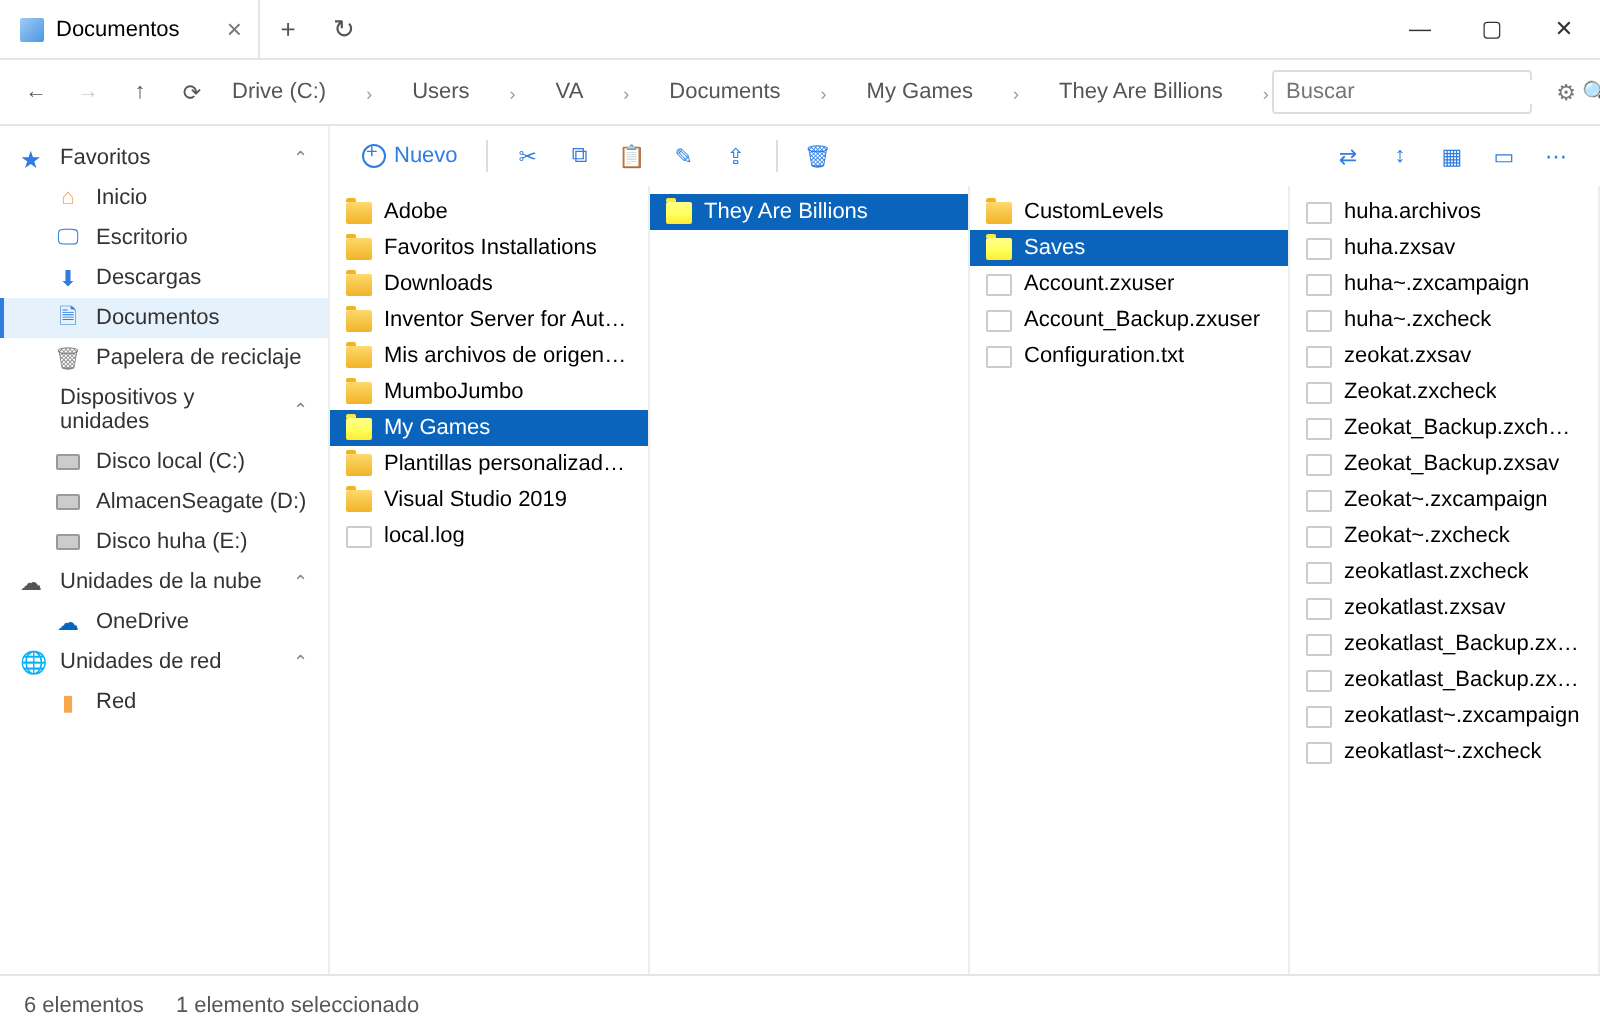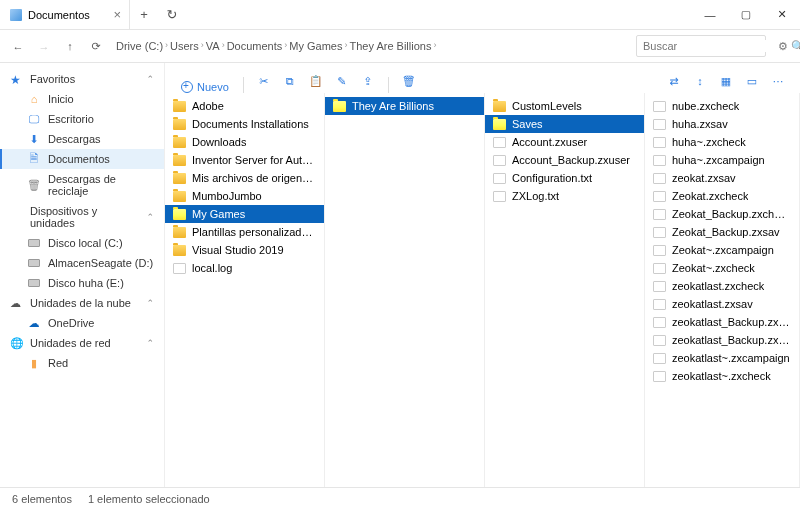--- a/index.html
+++ b/index.html
@@ -7,21 +7,21 @@
 .titlebar { height:30px; display:flex; align-items:center; border-bottom:1px solid #e5e5e5; }
 .tab { height:29px; display:flex; align-items:center; padding:0 8px 0 10px; border-right:1px solid #e5e5e5; min-width:130px; gap:6px; }
 .tab-icon { width:12px; height:12px; background:linear-gradient(135deg,#9ecbf5,#4a98e0); border-radius:1px; }
 .tab-close { margin-left:auto; color:#777; cursor:pointer; font-size:13px; }
 .tab-add, .tab-refresh { width:28px; text-align:center; color:#555; cursor:pointer; font-size:13px; }
 .wincontrols { margin-left:auto; display:flex; }
 .wincontrols div { width:36px; height:30px; display:flex; align-items:center; justify-content:center; color:#333; cursor:pointer; font-size:11px; }
 .navbar { height:33px; display:flex; align-items:center; padding:0 6px; gap:2px; border-bottom:1px solid #e5e5e5; }
 .navbtn { width:24px; height:24px; display:flex; align-items:center; justify-content:center; color:#555; cursor:pointer; border-radius:3px; }
 .navbtn.disabled { color:#ccc; }
-.breadcrumb { flex:1; display:flex; align-items:flex-start; gap:2px; margin-left:6px; overflow:hidden; }
+.breadcrumb { flex:1; display:flex; align-items:flex-end; gap:20px; margin-left:6px; overflow:hidden; }
 .crumb { color:#555; cursor:pointer; white-space:nowrap; }
 .chev { color:#999; font-size:9px; }
 .search { width:130px; height:22px; border:1px solid #ddd; border-radius:2px; display:flex; align-items:center; padding:0 6px; gap:6px; }
 .search input { border:none; outline:none; flex:1; font-size:11px; color:#888; }
 .searchicon { color:#888; font-size:11px; }
 .gearbtn { width:22px; height:22px; display:flex; align-items:center; justify-content:center; color:#777; cursor:pointer; margin-left:4px; }
 .body { flex:1; display:flex; overflow:hidden; }
 .sidebar { width:165px; border-right:1px solid #eee; padding:6px 0; overflow-y:auto; }
 .side-group-header { display:flex; align-items:center; padding:4px 10px; gap:8px; cursor:pointer; }
 .side-group-header .gicon { width:12px; height:12px; }
@@ -37,21 +37,21 @@
 .side-item .slabel { color:#333; }
 .ico-home { color:#f7a84f; }
 .ico-desk { color:#2f7de0; }
 .ico-down { color:#2f7de0; }
 .ico-doc { color:#2f7de0; }
 .ico-trash { color:#888; }
 .ico-disk { width:12px; height:8px; background:#ccc; border:1px solid #999; border-radius:1px; }
 .ico-od { color:#0a64bc; }
 .ico-net { color:#f7a84f; }
 .content { flex:1; display:flex; flex-direction:column; overflow:hidden; }
-.toolbar { height:30px; display:flex; align-items:flex-end; padding:0 10px; gap:2px; }
+.toolbar { height:30px; display:flex; align-items:center; padding:0 10px; gap:2px; }
 .tb-new { display:flex; align-items:center; gap:4px; color:#2f7de0; cursor:pointer; padding:0 6px; }
 .tb-new-ico { width:12px; height:12px; border:1px solid #2f7de0; border-radius:50%; position:relative; }
 .tb-new-ico::before { content:"+"; position:absolute; top:-2px; left:1px; font-size:10px; color:#2f7de0; }
 .tb-sep { width:1px; height:16px; background:#ddd; margin:0 6px; }
 .tb-btn { width:24px; height:24px; display:flex; align-items:center; justify-content:center; color:#2f7de0; cursor:pointer; }
 .tb-right { margin-left:auto; display:flex; gap:2px; }
 .tb-right .tb-btn { color:#2f7de0; }
 .columns { flex:1; display:flex; overflow:hidden; }
 .col { border-right:1px solid #eee; padding:4px 0; overflow-y:auto; }
 .col0 { width:160px; }
@@ -59,21 +59,21 @@
 .col2 { width:160px; }
 .col3 { flex:1; }
 .row { display:flex; align-items:center; padding:3px 8px; gap:6px; cursor:pointer; white-space:nowrap; }
 .row.selected { background:#0a64bc; color:#fff; }
 .row.selected .fico { filter:brightness(1.3); }
 .fico { width:13px; height:11px; flex-shrink:0; }
 .ico-folder { background:linear-gradient(#ffd96b,#f0b429); border-radius:1px; position:relative; }
 .ico-folder::before { content:""; position:absolute; top:-2px; left:0; width:5px; height:2px; background:#f0b429; border-radius:1px 1px 0 0; }
 .ico-file { background:#fff; border:1px solid #ccc; border-radius:1px; }
 .rlabel { overflow:hidden; text-overflow:ellipsis; font-size:11px; }
-.statusbar { height:22px; border-top:1px solid #e5e5e5; display:flex; align-items:center; padding:0 12px; gap:16px; color:#555; font-size:10.5px; }
+.statusbar { height:22px; border-top:1px solid #e5e5e5; display:flex; align-items:flex-end; padding:0 12px; gap:16px; color:#555; font-size:10.5px; }
 </style>
 </head>
 <body>
 
 <div class="titlebar">
   <div class="tab">
     <span class="tab-icon"></span>
     <span>Documentos</span>
     <span class="tab-close">×</span>
   </div>
@@ -140,21 +140,21 @@
       <div class="side-item selected">
         <span class="sicon">
           <span class="ico-doc">🗎</span>
         </span>
         <span class="slabel">Documentos</span>
       </div>
       <div class="side-item">
         <span class="sicon">
           <span class="ico-trash">🗑</span>
         </span>
-        <span class="slabel">Descargas de reciclaje</span>
+        <span class="slabel">Papelera de reciclaje</span>
       </div>
       <div class="side-group-header">
         <span class="gicon"><span class="drive-ico"></span></span>
         <span class="glabel">Dispositivos y unidades</span>
         <span class="gchev">⌃</span>
       </div>
       <div class="side-item">
         <span class="sicon">
           <span class="ico-disk"></span>
         </span>
@@ -218,21 +218,21 @@
       </div>
     </div>
     <div class="columns" id="cols">
         <div class="col col0">
           <div class="row">
             <span class="fico ico-folder"></span>
             <span class="rlabel">Adobe</span>
           </div>
           <div class="row">
             <span class="fico ico-folder"></span>
-            <span class="rlabel">Documents Installations</span>
+            <span class="rlabel">Favoritos Installations</span>
           </div>
           <div class="row">
             <span class="fico ico-folder"></span>
             <span class="rlabel">Downloads</span>
           </div>
           <div class="row">
             <span class="fico ico-folder"></span>
             <span class="rlabel">Inventor Server for AutoCAD</span>
           </div>
           <div class="row">
@@ -280,41 +280,37 @@
             <span class="rlabel">Account.zxuser</span>
           </div>
           <div class="row">
             <span class="fico ico-file"></span>
             <span class="rlabel">Account_Backup.zxuser</span>
           </div>
           <div class="row">
             <span class="fico ico-file"></span>
             <span class="rlabel">Configuration.txt</span>
           </div>
-          <div class="row">
-            <span class="fico ico-file"></span>
-            <span class="rlabel">ZXLog.txt</span>
-          </div>
         </div>
         <div class="col col3">
           <div class="row">
             <span class="fico ico-file"></span>
-            <span class="rlabel">nube.zxcheck</span>
+            <span class="rlabel">huha.archivos</span>
           </div>
           <div class="row">
             <span class="fico ico-file"></span>
             <span class="rlabel">huha.zxsav</span>
           </div>
           <div class="row">
             <span class="fico ico-file"></span>
+            <span class="rlabel">huha~.zxcampaign</span>
+          </div>
+          <div class="row">
+            <span class="fico ico-file"></span>
             <span class="rlabel">huha~.zxcheck</span>
-          </div>
-          <div class="row">
-            <span class="fico ico-file"></span>
-            <span class="rlabel">huha~.zxcampaign</span>
           </div>
           <div class="row">
             <span class="fico ico-file"></span>
             <span class="rlabel">zeokat.zxsav</span>
           </div>
           <div class="row">
             <span class="fico ico-file"></span>
             <span class="rlabel">Zeokat.zxcheck</span>
           </div>
           <div class="row">

